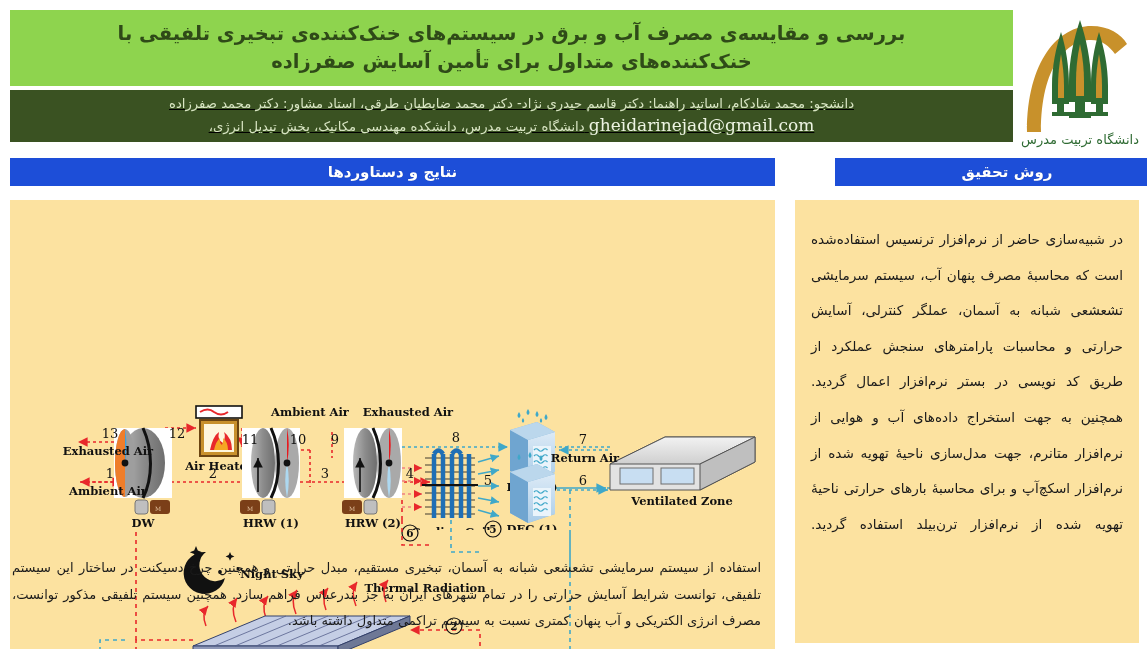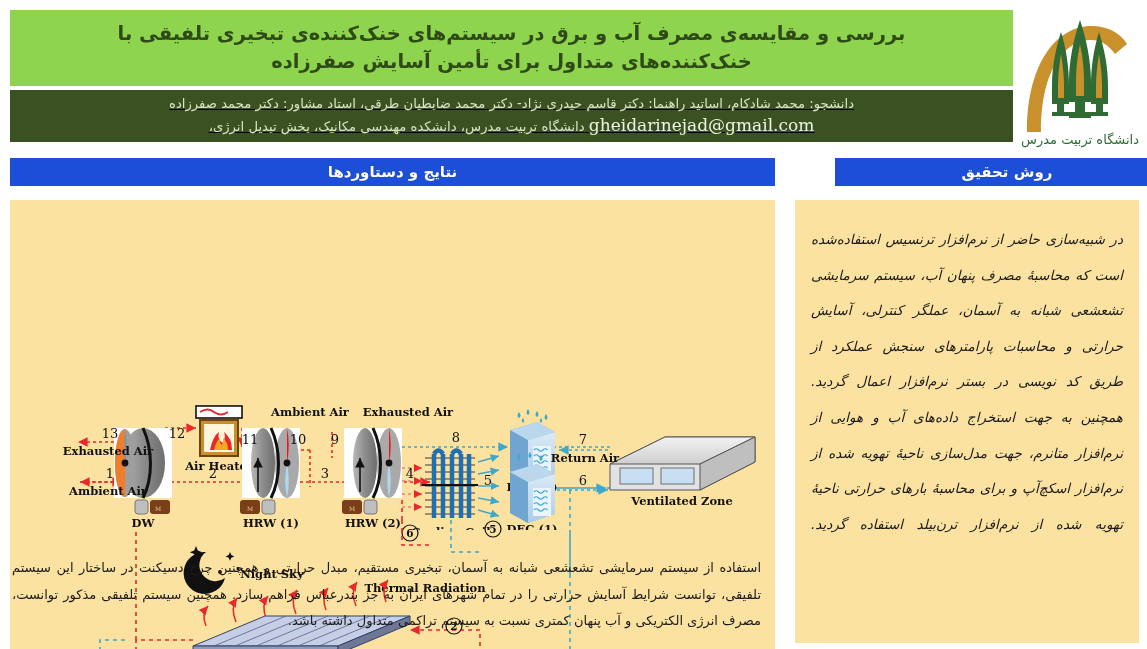--- a/index.html
+++ b/index.html
@@ -52,21 +52,21 @@
   #bar-method{left:795px;top:158px;width:344px;margin-left:40px;}
 
   
   .panel{position:absolute;background:#FCE2A0;}
   #panel-results{left:10px;top:200px;width:765px;height:443px;}
   #panel-method{left:795px;top:200px;width:344px;height:443px;}
 
   .method-text{
     position:absolute;left:16px;top:22px;right:16px;
     direction:rtl;text-align:justify;text-align-last:justify;
-    color:#1A1A1A;font-size:13.6px;line-height:2.62;font-style:italic;
+    color:#1A1A1A;font-size:13.6px;line-height:2.62;
   }
 
   .caption-text{
     position:absolute;left:2px;right:14px;bottom:8px;
     direction:rtl;text-align:justify;text-align-last:right;
     color:#1A1A1A;font-size:13px;line-height:2.05;
   }
 
   
   .diagram{position:absolute;left:0;top:0;width:765px;height:378px;}

